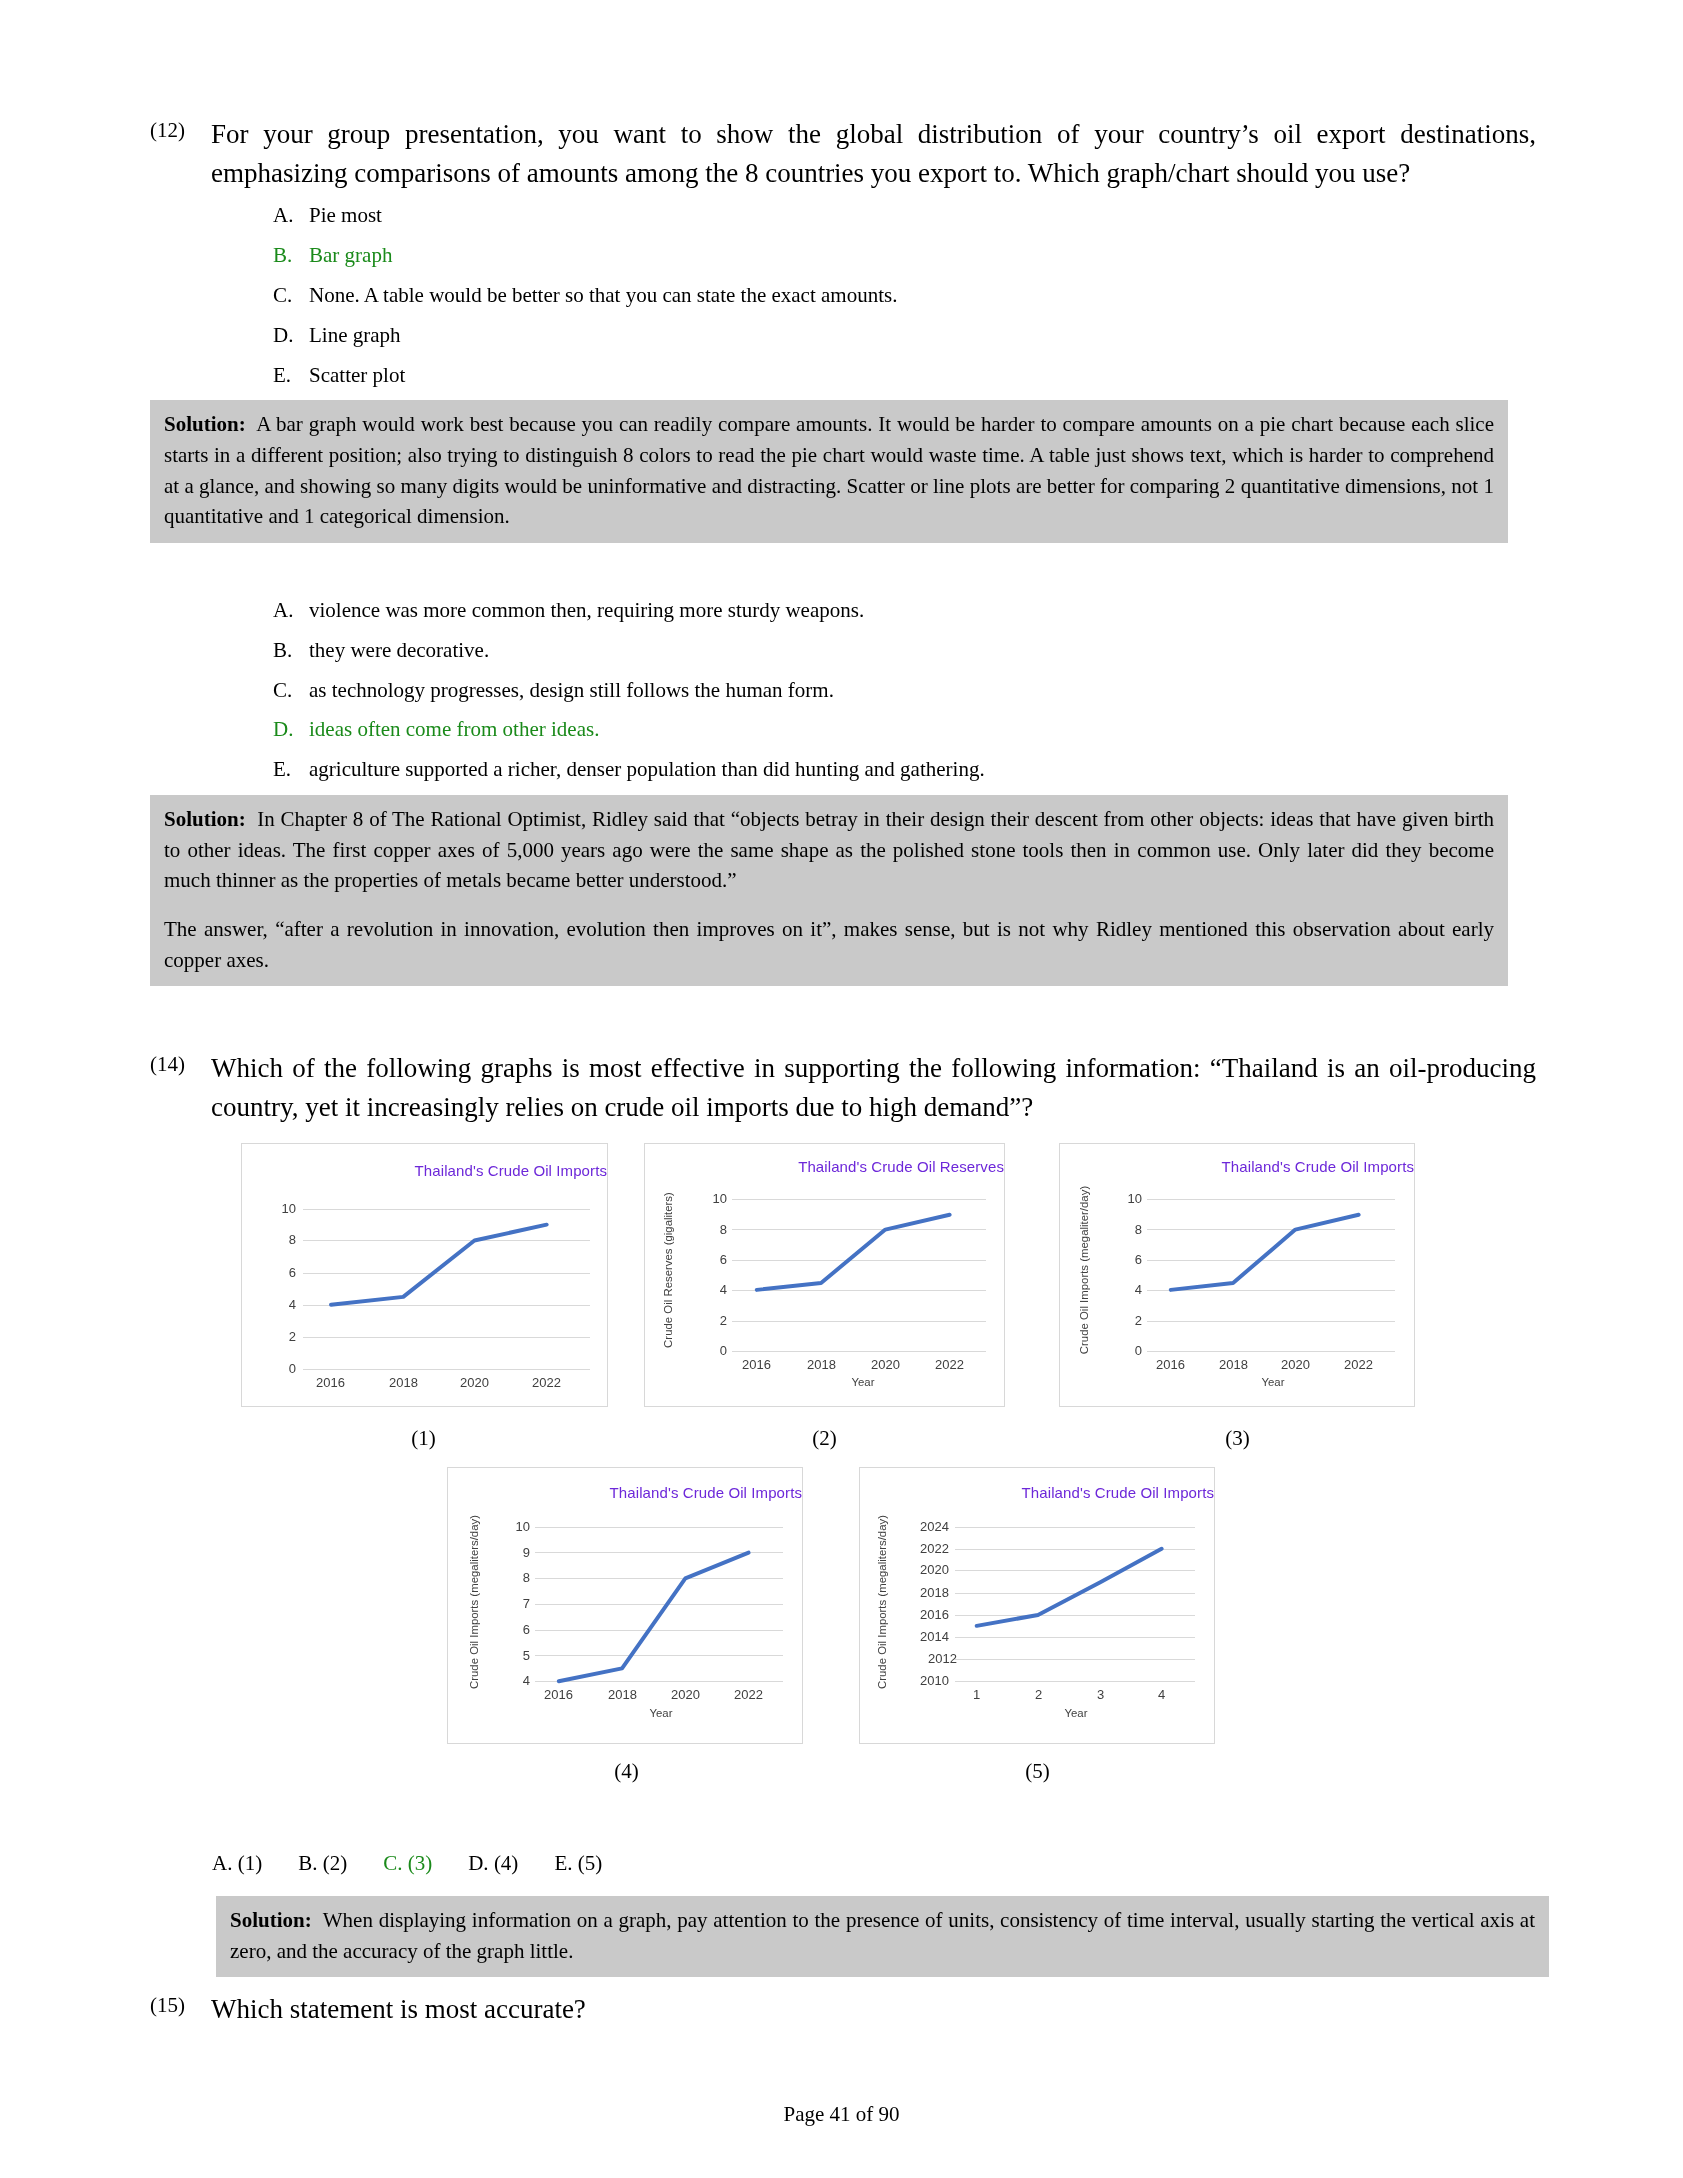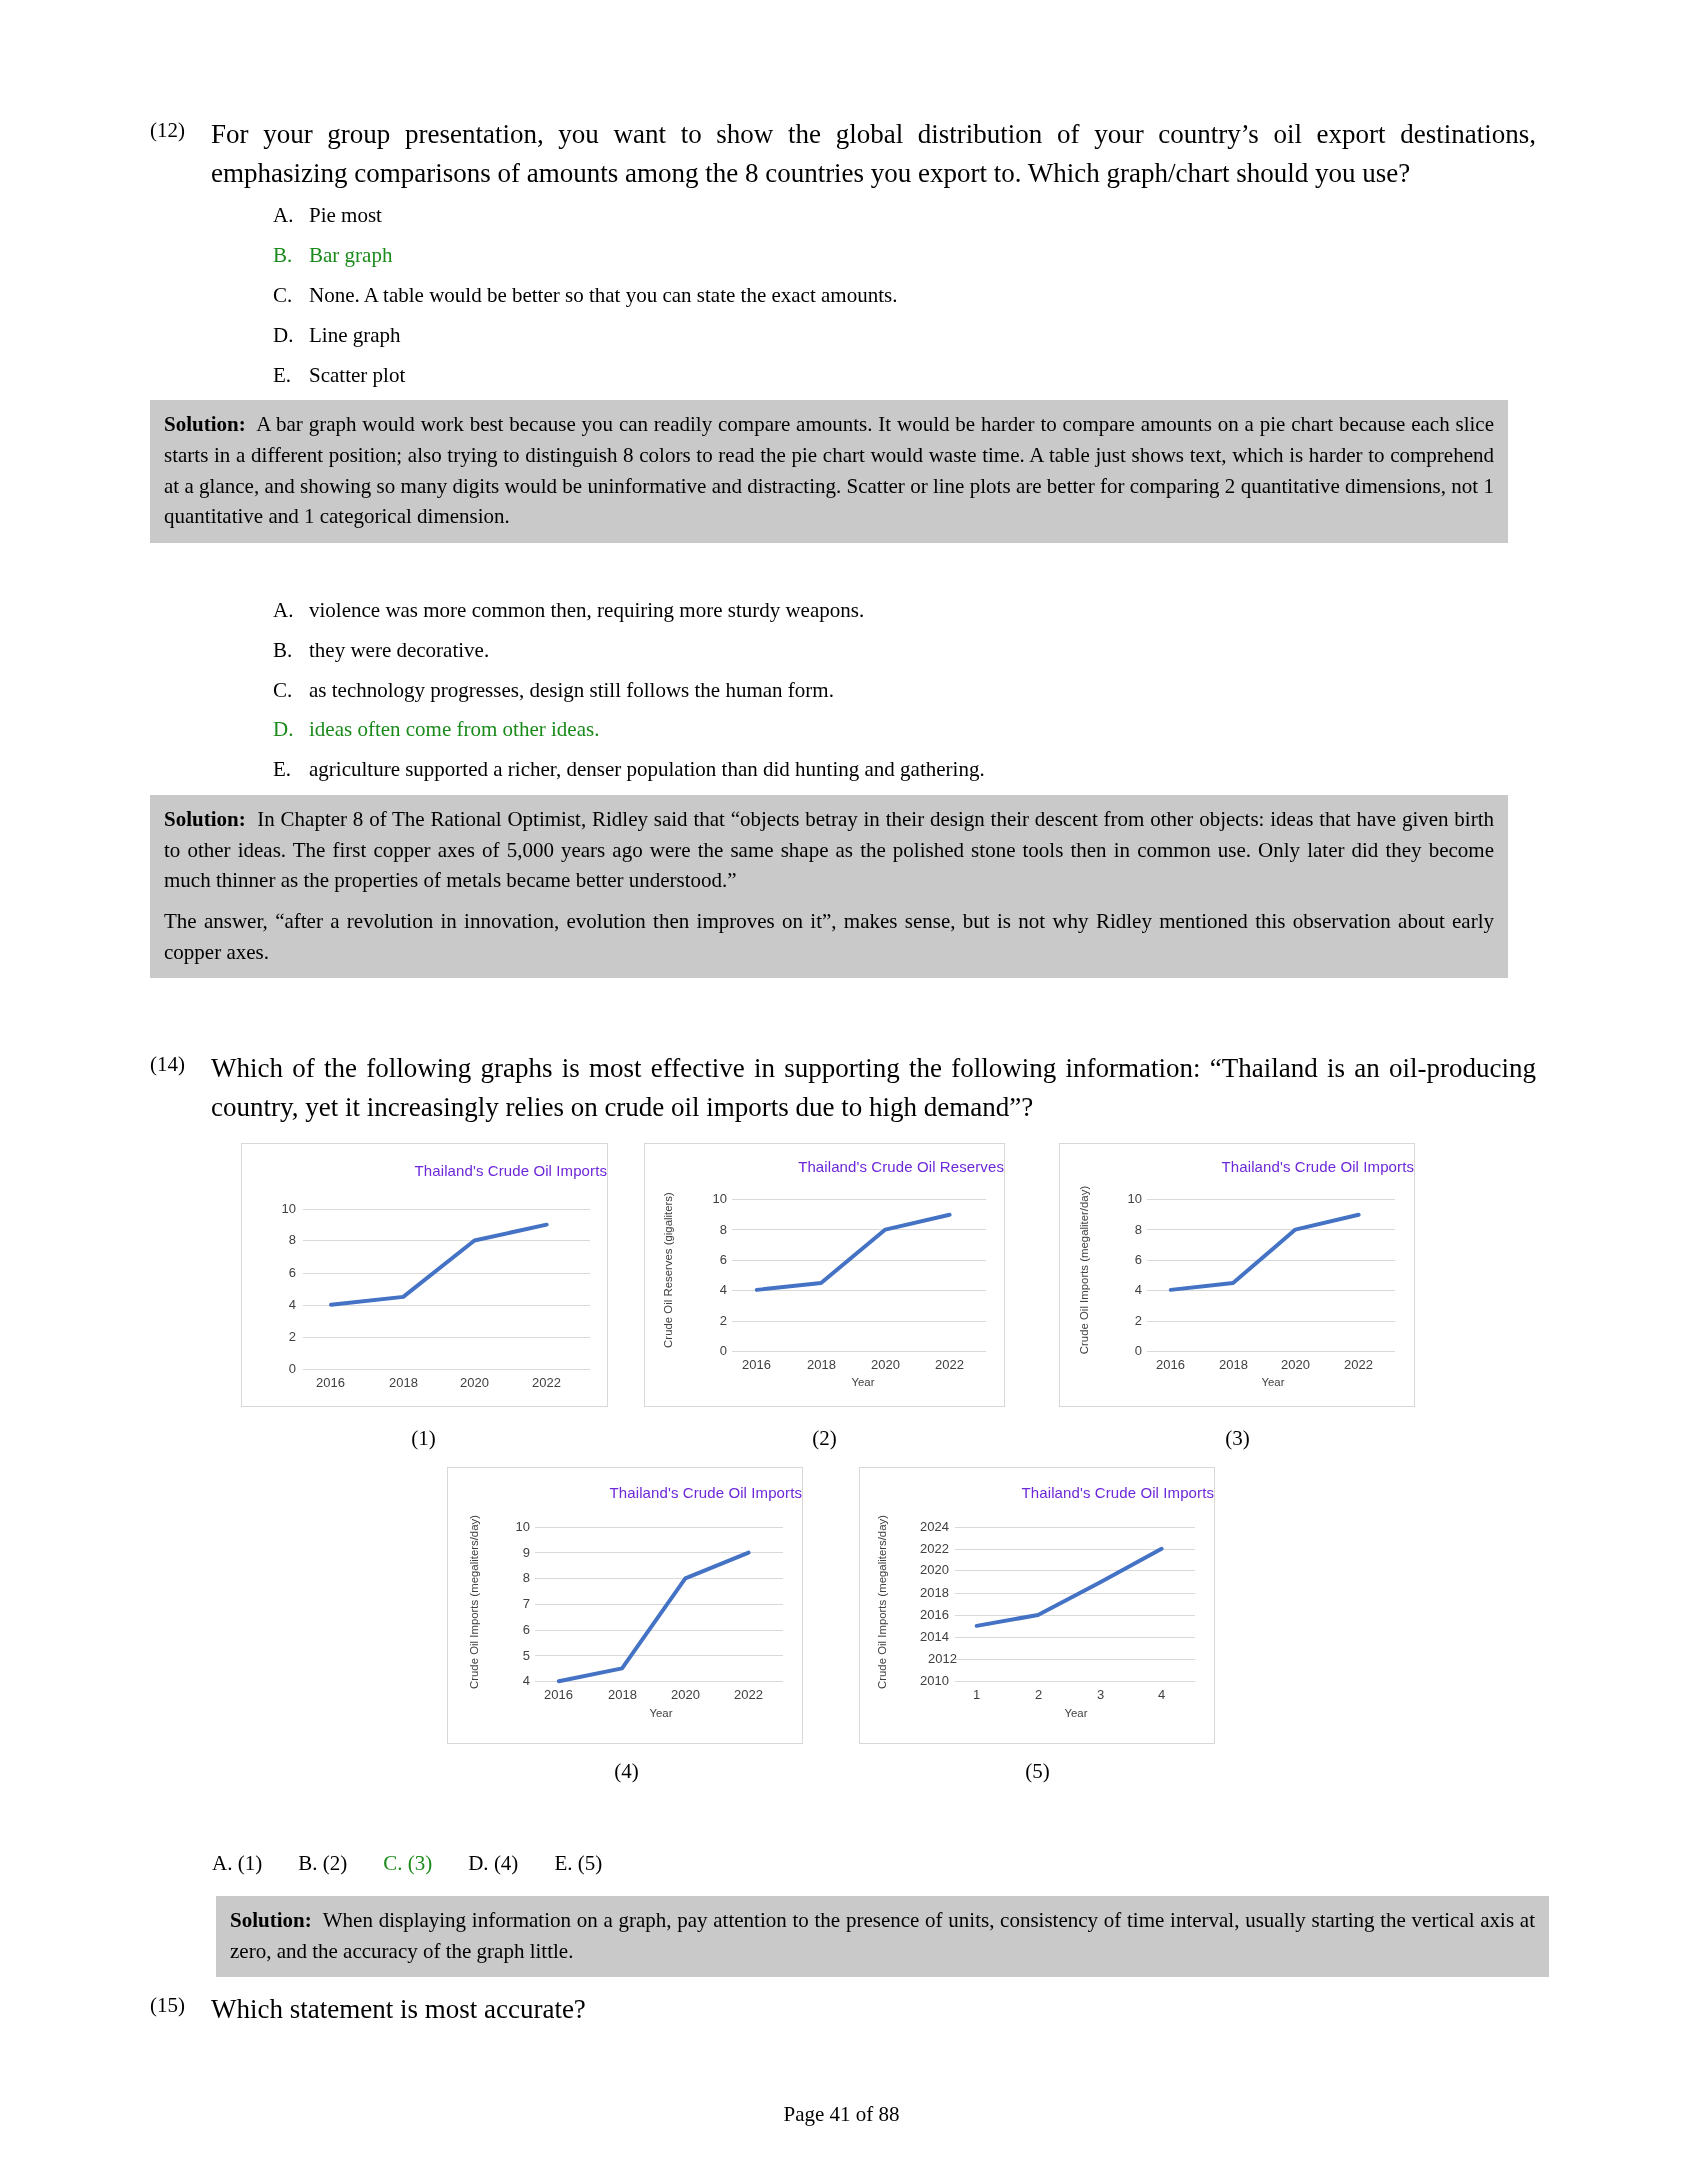--- a/index.html
+++ b/index.html
@@ -72,21 +72,21 @@
     background: #c9c9c9;
     margin-top: 10px;
     padding: 9px 14px 11px 14px;
     width: 1358px;
     box-sizing: border-box;
     font-size: 21px;
     line-height: 1.46;
     text-align: justify;
   }
   .solution p { margin: 0; }
-  .solution p + p { margin-top: 10px; }
+  .solution p + p { margin-top: 18px; }
   .sol-label { font-weight: bold; }
 
   
   .answer-row {
     position: absolute;
     left: 212px;
     display: flex;
     font-size: 21px;
     gap: 0px;
   }
@@ -405,16 +405,16 @@
     <p><span class="sol-label">Solution:</span><span>&nbsp; </span><span>When displaying information on a graph, pay attention to the presence of units, consistency of time interval, usually starting the vertical axis at zero, and the accuracy of the graph little.</span></p>
   </div>
 
   <div class="qblock" style="top:1990px;">
     <div class="qrow">
       <div class="qnum">(15)</div>
       <div class="qtext nojust">Which statement is most accurate?</div>
     </div>
   </div>
 
-  <div class="footer" style="top:2102px;">Page 41 of 88</div>
+  <div class="footer" style="top:2102px;">Page 41 of 90</div>
 
 </div>
 
 
 </body></html>

